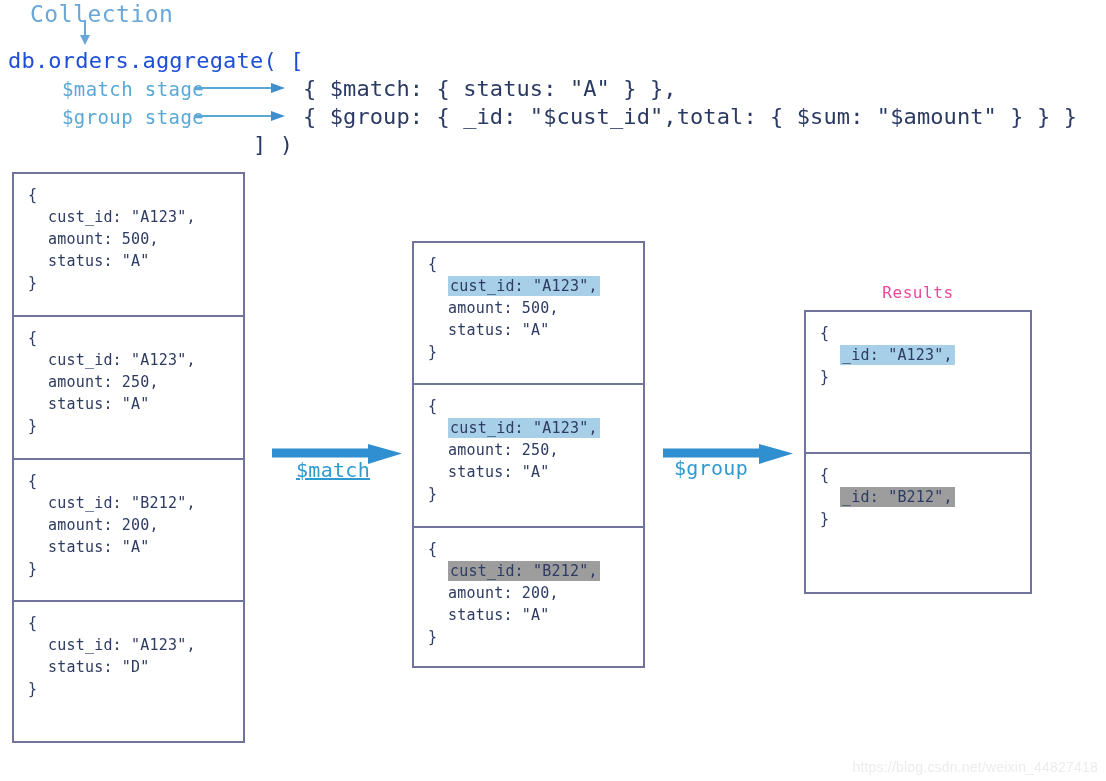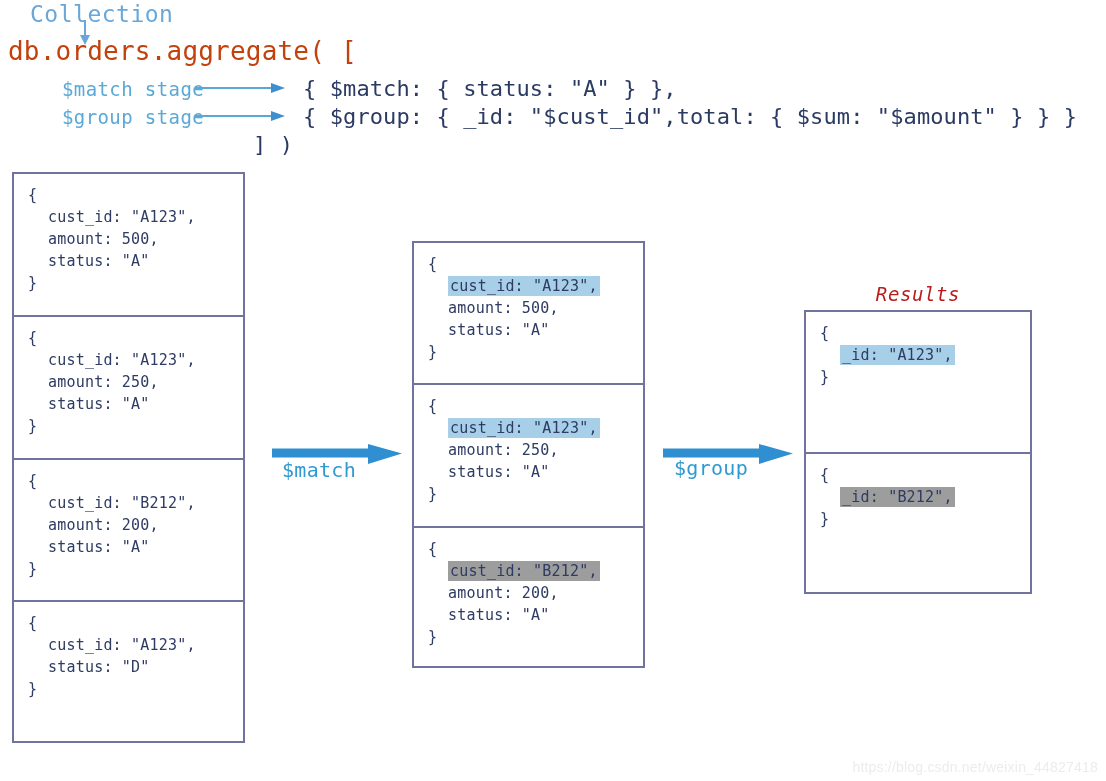--- a/index.html
+++ b/index.html
@@ -29,23 +29,23 @@
     position: absolute;
     left: 78px;
     top: 20px;
     width: 14px;
     height: 26px;
   }
 
   #code-line-1 {
     position: absolute;
     left: 8px;
-    top: 36px;
-    font-size: 26px;
-    color: #c2410c;
+    top: 48px;
+    font-size: 22px;
+    color: #1d4ed8;
     letter-spacing: 0.2px;
     white-space: pre;
   }
 
   .stage-label {
     position: absolute;
     font-size: 19px;
     color: #5aa8d6;
     white-space: pre;
     letter-spacing: 0.4px;
@@ -107,45 +107,44 @@
   #orders-box .doc-cell { height: 142.75px; }
 
   #matched-box  { left: 412px; top: 241px; width: 233px; height: 427px; }
   #matched-box .doc-cell { height: 142.3px; }
 
   #results-box  { left: 804px; top: 310px; width: 228px; height: 284px; }
   #results-box .doc-cell { height: 142px; }
 
   .box-caption {
     position: absolute;
-    font-size: 19px;
-    color: #b91c1c;
+    font-size: 16px;
+    color: #ec4899;
     letter-spacing: 0.6px;
     text-align: center;
-    font-style: italic;
   }
   #orders-caption  { left: 12px;  top: 796px; width: 233px; text-align: right; }
   #results-caption { left: 804px; top: 283px; width: 228px; }
 
   
   .pipeline-arrow {
     position: absolute;
     width: 130px;
     height: 26px;
   }
   #match-pipeline-arrow { left: 272px; top: 444px; }
   #group-pipeline-arrow { left: 663px; top: 444px; }
 
   .pipeline-label {
     position: absolute;
     font-size: 20px;
     color: #2f9ad0;
     letter-spacing: 0.3px;
   }
-  #match-pipeline-label { left: 282px; top: 458px; }
+  #match-pipeline-label { left: 296px; top: 458px; text-decoration: underline; }
   #group-pipeline-label { left: 674px; top: 456px; }
 
   
   #watermark {
     position: absolute;
     right: 8px;
     bottom: 6px;
     font-size: 14px;
     color: #ececec;
     font-family: "Liberation Sans", sans-serif;

